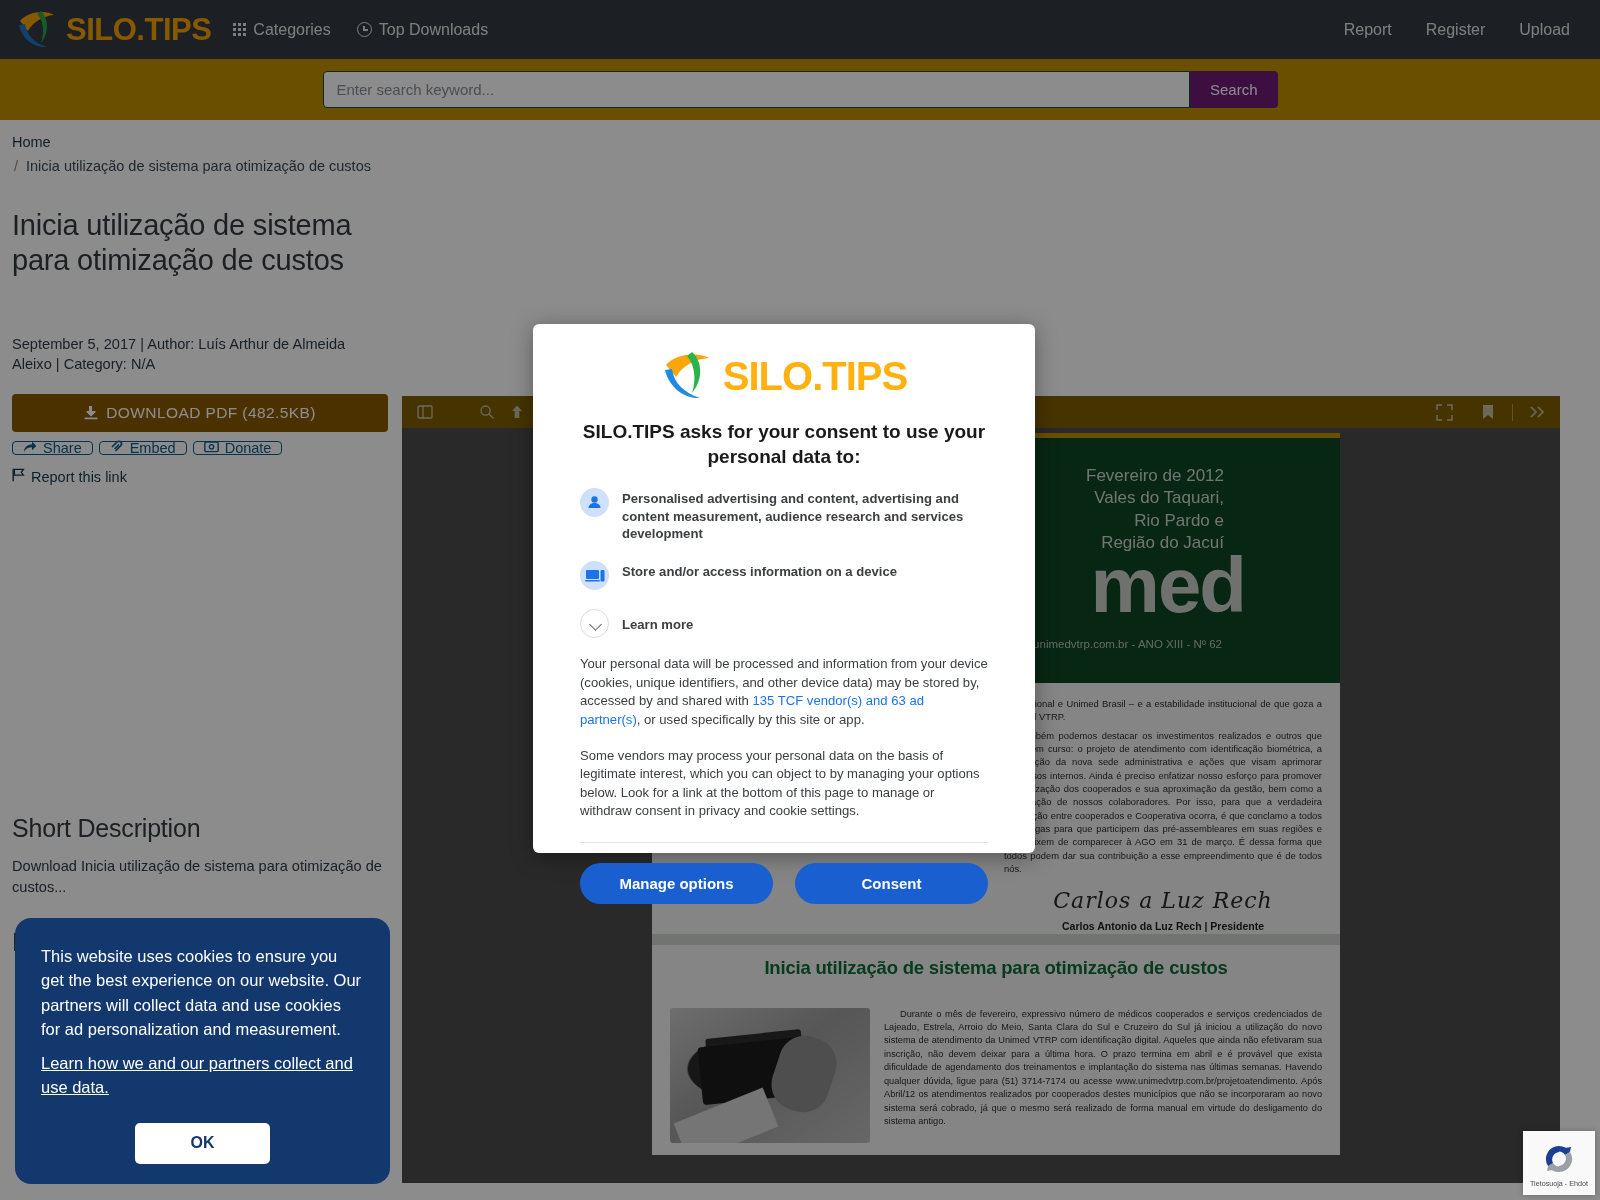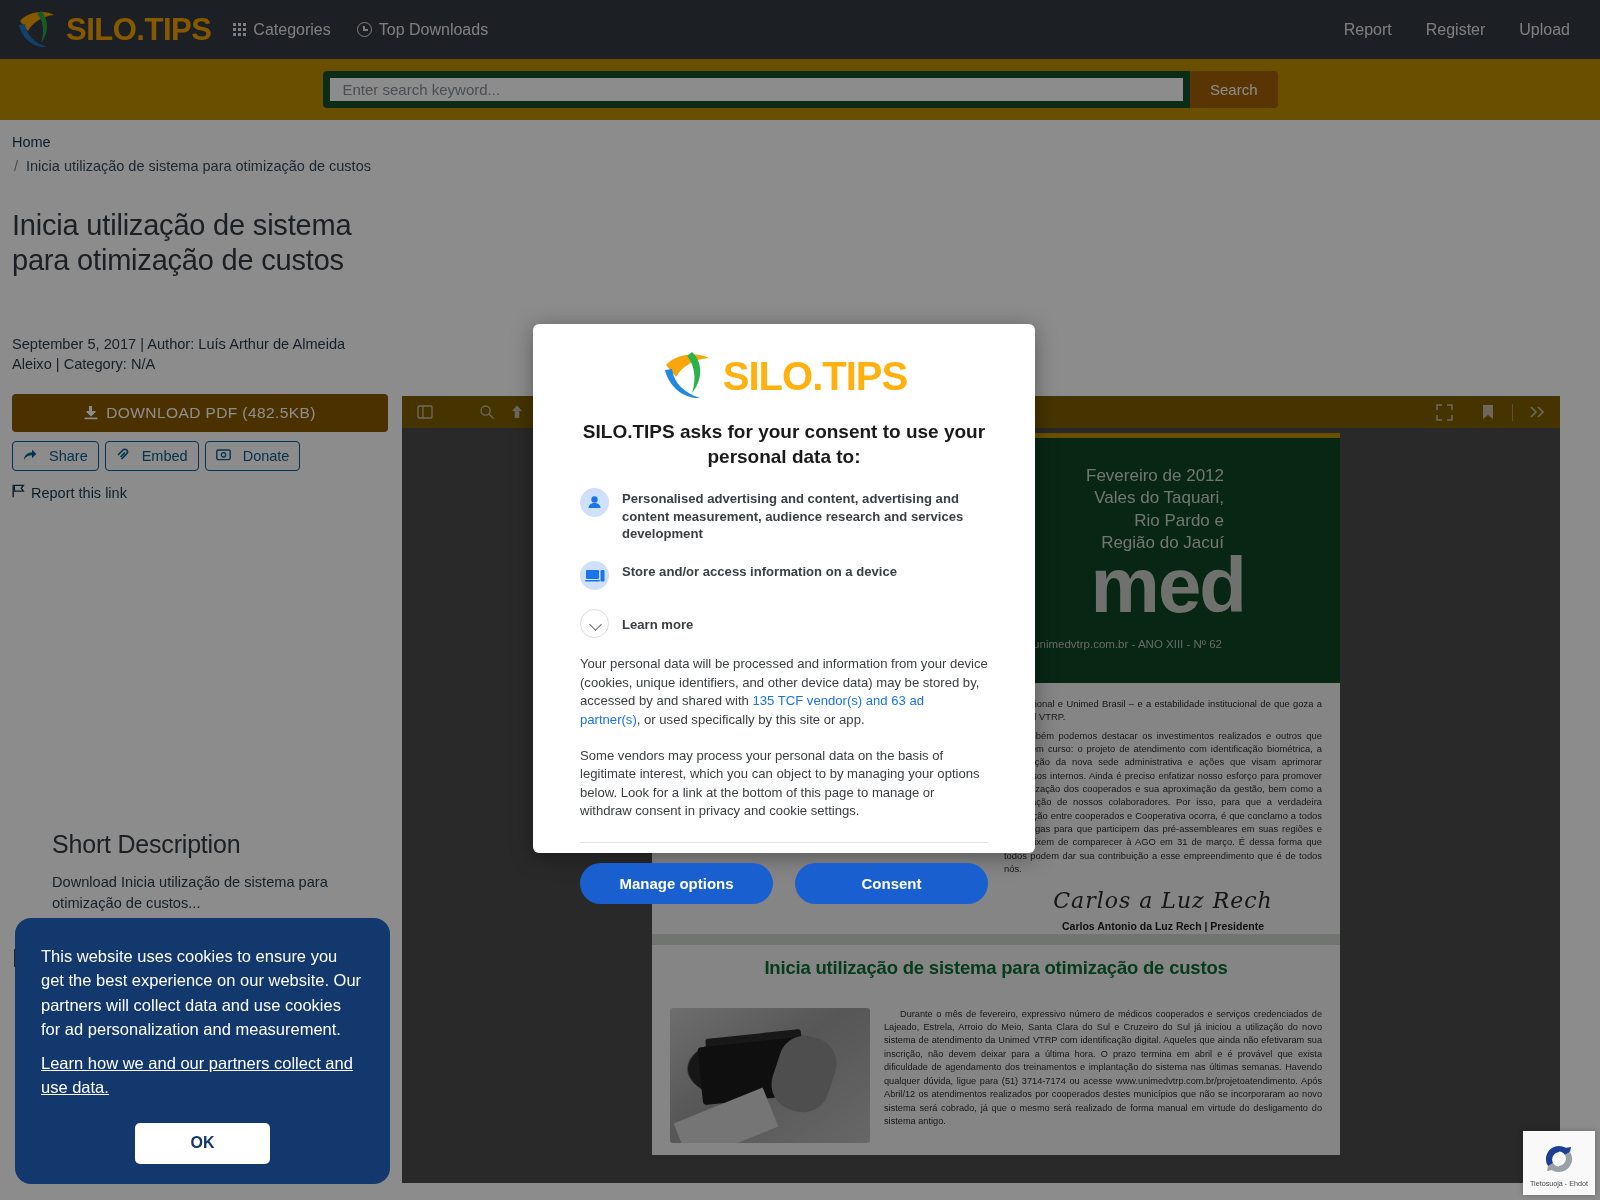--- a/index.html
+++ b/index.html
@@ -40,27 +40,27 @@
   .clock-icon::before { content:""; position:absolute; left:5.3px; top:2.6px; width:1.6px; height:5px; background:#e6e6e6; }
   .clock-icon::after { content:""; position:absolute; left:6.2px; top:6.4px; width:4px; height:1.6px; background:#e6e6e6; }
 
   
   .searchband {
     position:absolute; top:59px; left:0; width:1600px; height:61px;
     background:#c49100; display:flex; align-items:center; justify-content:center;
   }
   .search-wrap { display:flex; width:955px; }
   .search-input {
-    flex:1; height:37px; border:7px solid #14532d; border-radius:4px 0 0 4px;
+    flex:1; height:37px; border:1px solid #14532d; border-radius:4px 0 0 4px;
     padding:0 13px; font-size:15px; color:#495057; outline:none;
     font-family:"Liberation Sans", sans-serif; background:#fff;
   }
   .search-input::placeholder { color:#868e96; }
   .search-btn {
-    height:37px; padding:0 20px; background:#a16207; color:#fff; border:none;
+    height:37px; padding:0 20px; background:#701a75; color:#fff; border:none;
     border-radius:0 4px 4px 0; font-size:15px; cursor:pointer;
     font-family:"Liberation Sans", sans-serif;
   }
 
   
   .leftcol { position:absolute; top:120px; left:0; width:400px; padding:10px 12px 0 12px; }
   .breadcrumb { font-size:14.5px; color:#2b3a4a; line-height:24px; }
   .breadcrumb .crumb { color:#17384d; cursor:pointer; }
   .breadcrumb .sub { display:block; padding-left:14px; position:relative; color:#3b4a58; }
   .breadcrumb .sub::before { content:"/"; position:absolute; left:2px; color:#8a8a8a; }
@@ -80,21 +80,21 @@
   .dl-icon { width:13px; height:14px; position:relative; }
   .dl-icon::before { content:""; position:absolute; left:5px; top:0; width:3px; height:7px; background:#fff; }
   .dl-icon::after {
     content:""; position:absolute; left:1.5px; top:5px; width:10px; height:1px;
     border-left:5px solid transparent; border-right:5px solid transparent; border-top:5px solid #fff;
     background:none; height:0; width:0;
   }
 
   .btn-row { display:flex; gap:6px; margin-top:9px; }
   .obtn {
-    display:flex; align-items:center; gap:12px; height:30px; padding:0 10px;
+    display:flex; align-items:center; gap:6px; height:14px; padding:0 10px;
     border:1px solid #0b5d8c; color:#0b5d8c; background:transparent; border-radius:4px;
     font-size:14.5px; cursor:pointer; font-family:"Liberation Sans", sans-serif;
   }
   .report { margin-top:13px; font-size:14.5px; color:#17384d; display:flex; align-items:center; gap:6px; cursor:pointer; }
 
   .sec-title { font-size:25px; color:#343a40; font-weight:400; letter-spacing:-.2px; }
   .sec-body { font-size:14.6px; color:#2f3c49; line-height:1.45; margin-top:13px; }
 
   
   .viewer { position:absolute; left:402px; top:396px; width:1158px; height:787px; background:#4c4c4c; }
@@ -310,21 +310,21 @@
       <div class="report">
         <span>
           <svg width="13" height="14" viewBox="0 0 13 14">
               <path d="M1.2 0.8 V13.2" stroke="#17384d" stroke-width="1.4"></path>
               <path d="M2.4 1.4 h9 l-2.1 2.9 2.1 2.9 h-9 z" stroke="#17384d" stroke-width="1.3" fill="none"></path>
             </svg>
         </span>
         <span>Report this link</span>
       </div>
 
-      <div style="margin-top:329px;margin-left:40px;">
+      <div style="margin-top:329px;">
         <div class="sec-title">Short Description</div>
         <div class="sec-body">Download Inicia utilização de sistema para otimização de custos...</div>
       </div>
       <div style="margin-top:29px;">
         <div class="sec-title">Description</div>
       </div>
     </div>
 
     <div class="viewer">
       <div class="pdf-toolbar">

